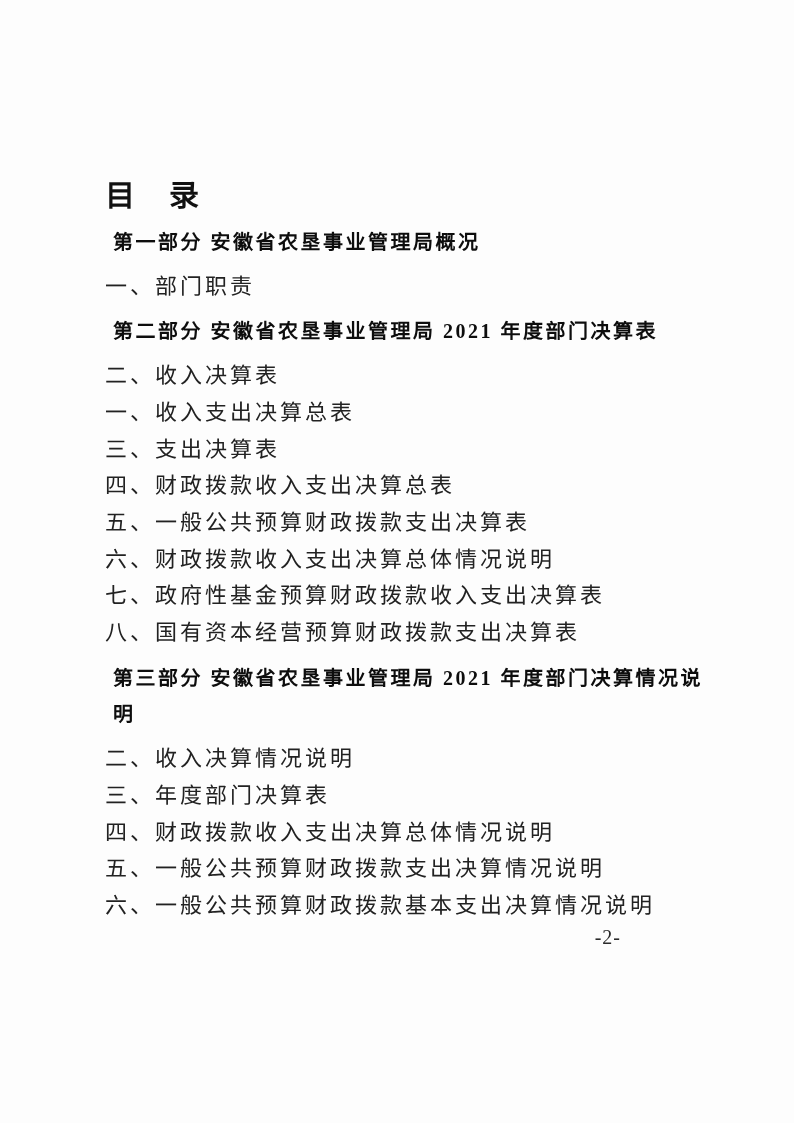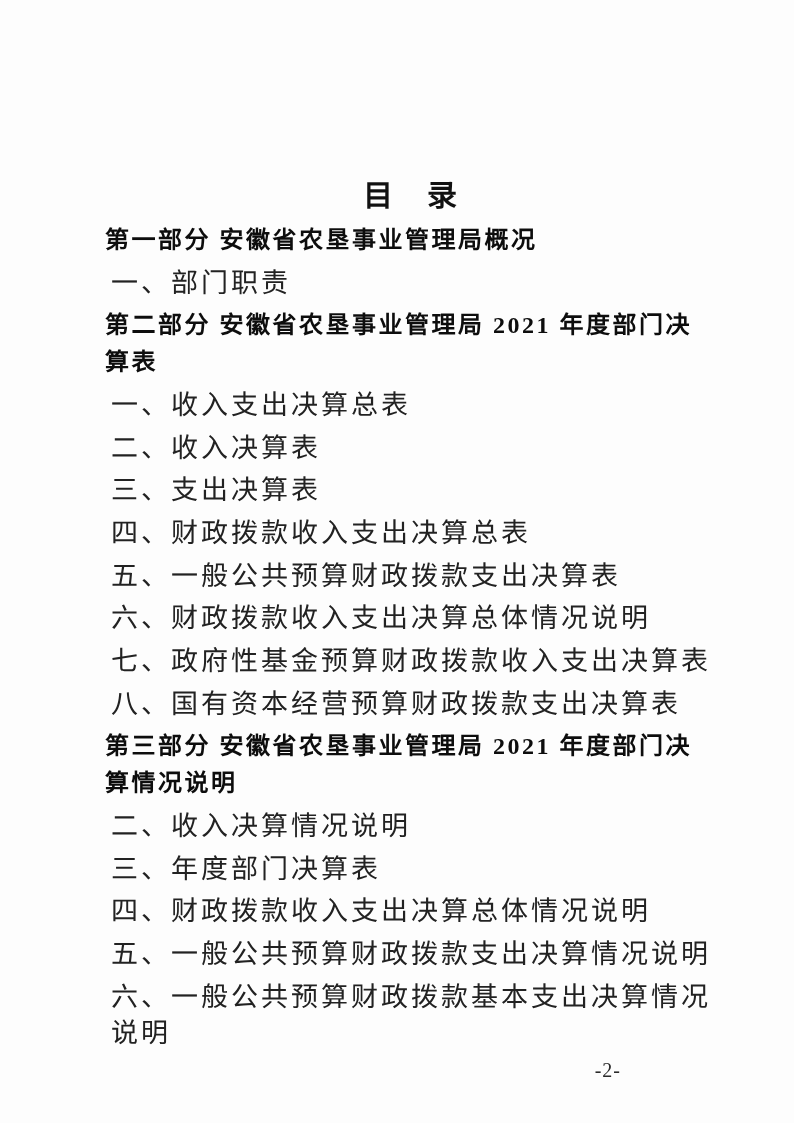--- a/index.html
+++ b/index.html
@@ -13,40 +13,40 @@
     height: 1123px;
     box-sizing: border-box;
     background: #fdfdfd;
     padding: 176px 77px 0 105px;
     font-family: "Liberation Serif", "DejaVu Serif", serif;
     color: #1c1c1c;
     overflow: hidden;
   }
   .doc-title {
     margin: 0 0 6px 0;
-    text-align: center;
+    text-align: left;
     font-family: "Liberation Sans", "DejaVu Sans", sans-serif;
     font-weight: bold;
     font-size: 30px;
     line-height: 40px;
     letter-spacing: 2px;
     color: #111;
   }
   .part-heading {
-    margin: 0;
+    margin: 8px;
     font-weight: bold;
-    font-size: 24px;
+    font-size: 20px;
     line-height: 36.7px;
     letter-spacing: 2.5px;
     color: #0d0d0d;
   }
   .toc-item {
-    margin: 6px;
+    margin: 0;
     font-weight: normal;
-    font-size: 27px;
+    font-size: 22px;
     line-height: 36.7px;
     letter-spacing: 3px;
     color: #222;
   }
   .page-number {
     margin: 0;
     text-align: right;
     padding-right: 96px;
     font-size: 20px;
     line-height: 24px;
@@ -60,22 +60,22 @@
 <div class="page">
 
   <h1 class="doc-title">目　录</h1>
 
   <div>
 
     <p class="part-heading">第一部分 安徽省农垦事业管理局概况</p>
     <p class="toc-item">一、部门职责</p>
 
     <p class="part-heading">第二部分 安徽省农垦事业管理局 2021 年度部门决算表</p>
+    <p class="toc-item">二、收入决算表</p>
     <p class="toc-item">一、收入支出决算总表</p>
-    <p class="toc-item">二、收入决算表</p>
     <p class="toc-item">三、支出决算表</p>
     <p class="toc-item">四、财政拨款收入支出决算总表</p>
     <p class="toc-item">五、一般公共预算财政拨款支出决算表</p>
     <p class="toc-item">六、财政拨款收入支出决算总体情况说明</p>
     <p class="toc-item">七、政府性基金预算财政拨款收入支出决算表</p>
     <p class="toc-item">八、国有资本经营预算财政拨款支出决算表</p>
 
     <p class="part-heading">第三部分 安徽省农垦事业管理局 2021 年度部门决算情况说明</p>
     <p class="toc-item">二、收入决算情况说明</p>
     <p class="toc-item">三、年度部门决算表</p>

